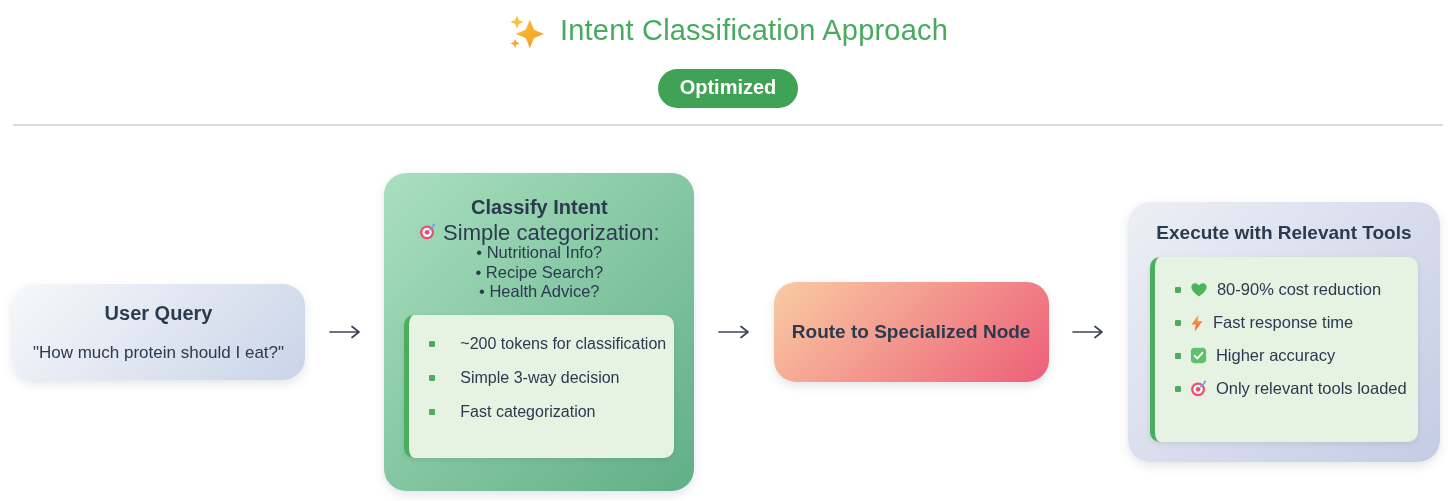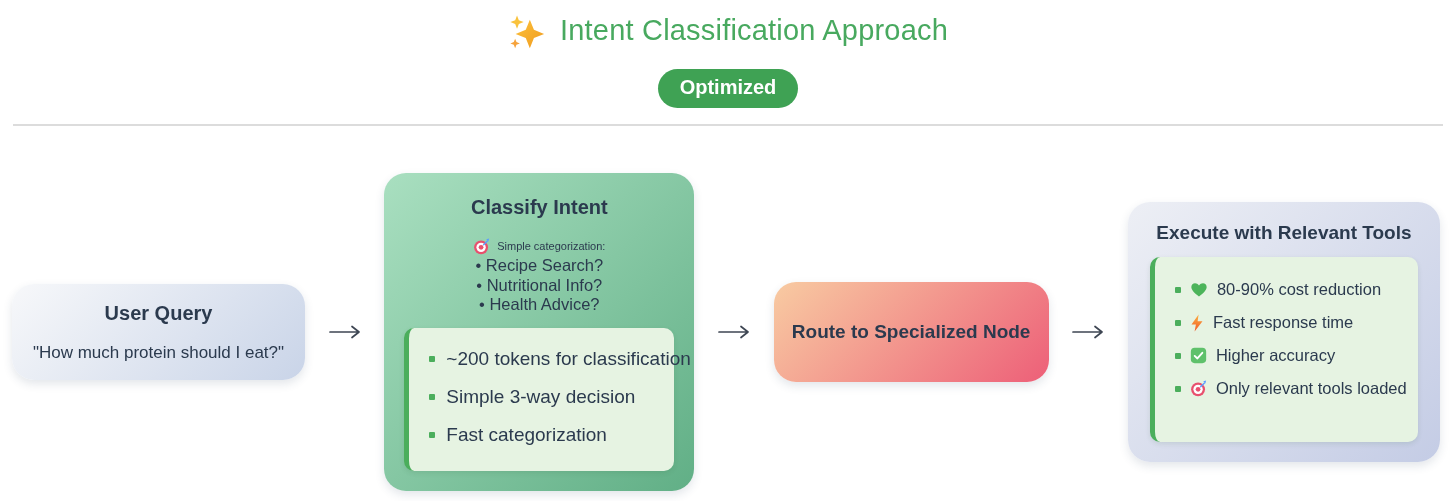--- a/index.html
+++ b/index.html
@@ -36,32 +36,32 @@
   .node-title { font-size:20px; font-weight:700; color:#2B3A4E; white-space:nowrap; }
   .user-quote { font-size:17px; color:#2B3A4E; }
 
   .arrow { flex:0 0 auto; display:flex; align-items:center; }
 
   .node-classify {
     width:310px; height:318px;
     background:linear-gradient(135deg,#A9DFC0 0%,#61AF86 100%);
     padding:23px 20px 25px; text-align:center;
   }
-  .classify-lead { margin-top:17px; font-size:11px; line-height:20px;
-    display:flex; justify-content:center; align-items:center; gap:7px; }
+  .classify-lead { margin-top:4px; font-size:22px; line-height:20px;
+    display:flex; justify-content:center; gap:7px; }
   .classify-option { font-size:16.5px; line-height:19.5px; }
   .green-panel {
     background:#E6F3E2; border-left:5px solid #4BAE5C; border-radius:10px;
     text-align:left; margin-top:13px;
     box-shadow:0 2px 5px rgba(40,90,50,.12);
   }
   .classify-panel { height:143px; padding:20px 8px 0 0; }
   .panel-item {
-    display:flex; align-items:center; gap:11px;
-    padding-left:20px; font-size:19px; margin-bottom:16px; white-space:nowrap;
+    display:flex; align-items:center; gap:25px;
+    padding-left:20px; font-size:16px; margin-bottom:16px; white-space:nowrap;
   }
   .sq { width:6px; height:6px; background:#4BAE5C; border-radius:1px; flex:none; }
 
   .node-route {
     min-width:275px; height:100px; padding:0 14px;
     background:linear-gradient(135deg,#F8CBA2 0%,#ED5F78 100%);
     display:flex; flex-direction:column; justify-content:center; align-items:center; gap:8px;
   }
   .route-title { font-size:19px; font-weight:700; color:#2B3A4E; white-space:nowrap; }
   .route-sub { font-size:16px; font-weight:700; color:#ffffff; white-space:nowrap; }
@@ -122,22 +122,22 @@
         <svg width="17" height="17" viewBox="0 0 20 20">
           <circle cx="9.5" cy="11" r="8.2" fill="#E8506E"></circle>
           <circle cx="9.5" cy="11" r="5.5" fill="#ffffff"></circle>
           <circle cx="9.5" cy="11" r="2.8" fill="#E8506E"></circle>
           <path d="M12.5 8 L17 3.5" stroke="#5C9DFF" stroke-width="1.6" stroke-linecap="round"></path>
           <path d="M15.6 1.6 l3.4 -0.9 l-0.9 3.4 z" fill="#5C9DFF"></path>
         </svg>
       </span>
       <span>Simple categorization:</span>
     </div>
+    <div class="classify-option">• Nutritional Info?</div>
     <div class="classify-option">• Recipe Search?</div>
-    <div class="classify-option">• Nutritional Info?</div>
     <div class="classify-option">• Health Advice?</div>
     <div class="green-panel classify-panel">
       <div class="panel-item">
         <span class="sq"></span>
         <span>~200 tokens for classification</span>
       </div>
       <div class="panel-item">
         <span class="sq"></span>
         <span>Simple 3-way decision</span>
       </div>

